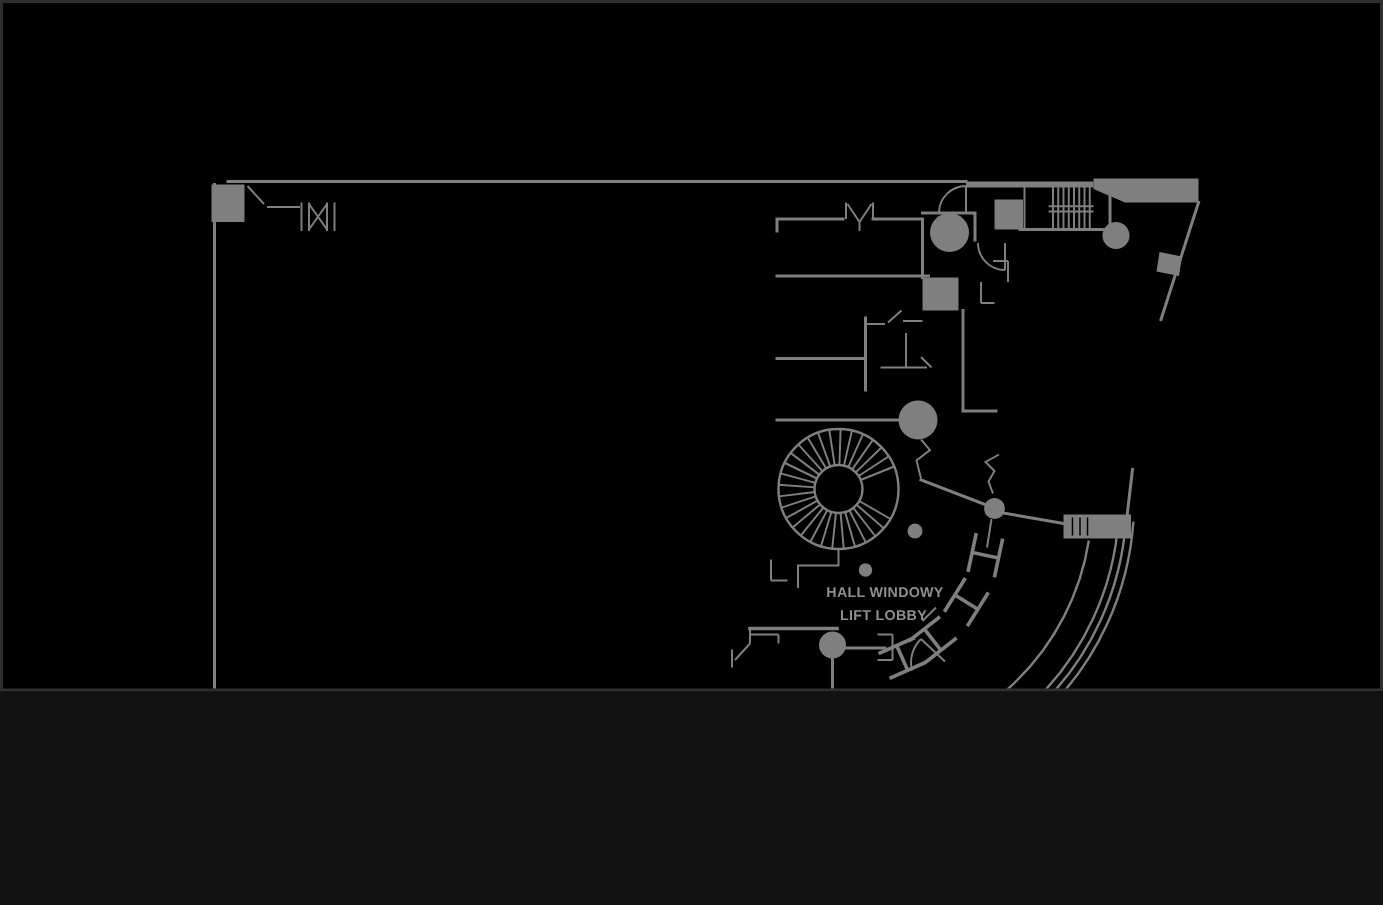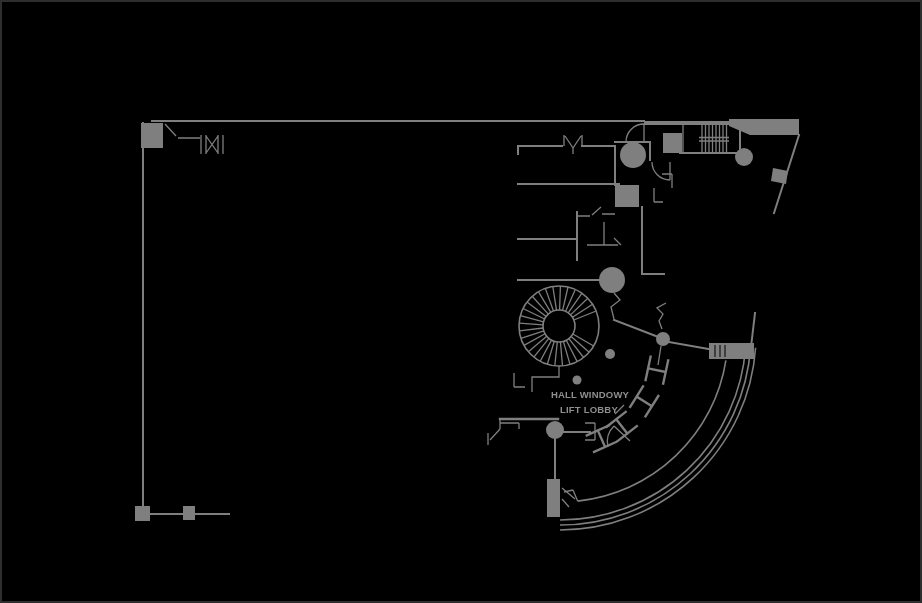--- a/index.html
+++ b/index.html
@@ -3,21 +3,21 @@
 <meta charset="utf-8">
 <style>
   :root{
     --background:#000000;
     --line:#7f7f7f;
     --text:#8f8f8f;
     --frame:#2e2e2e;
   }
   html,body{margin:0;padding:0;background:#111;}
   .stage{
-    width:922px;height:603px;
+    width:922px;height:461px;
     background:var(--background);
     box-sizing:border-box;
     border:2px solid var(--frame);
     position:relative;
     overflow:hidden;
     font-family:"Liberation Sans", sans-serif;
     text-align:center;
   }
   svg{display:block}
   .w{stroke:var(--line);stroke-width:2;fill:none;stroke-linecap:square}

